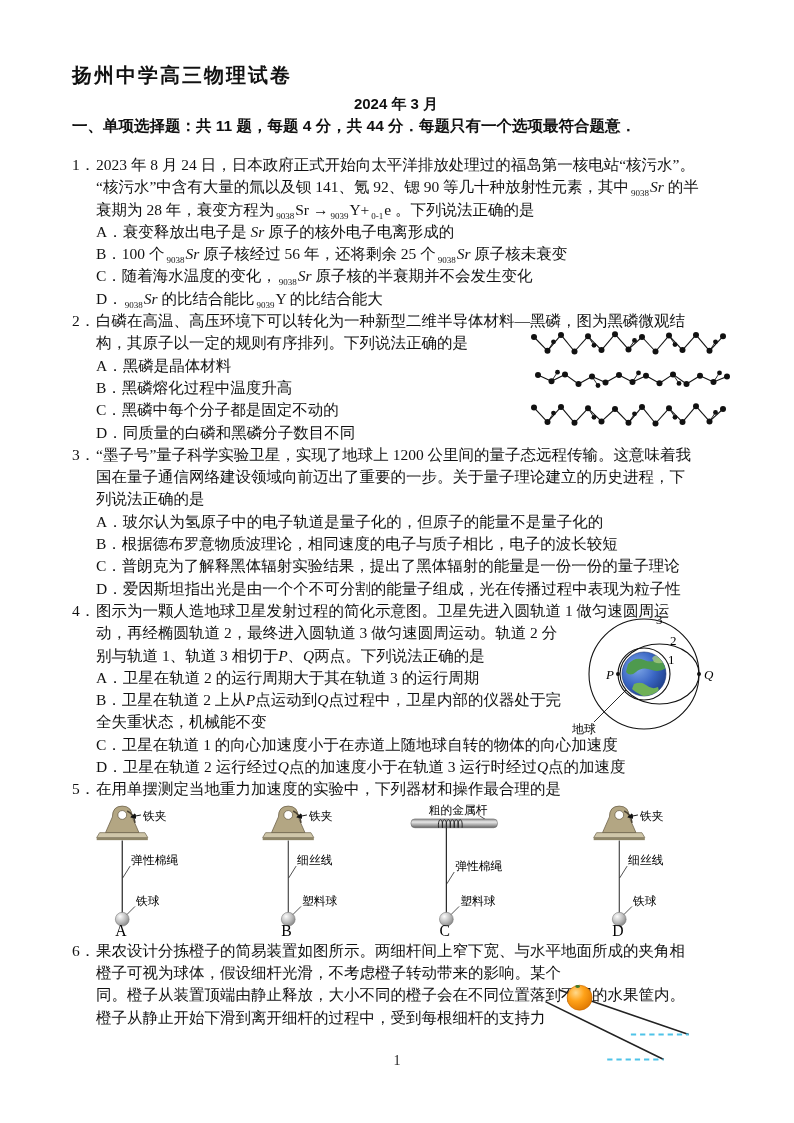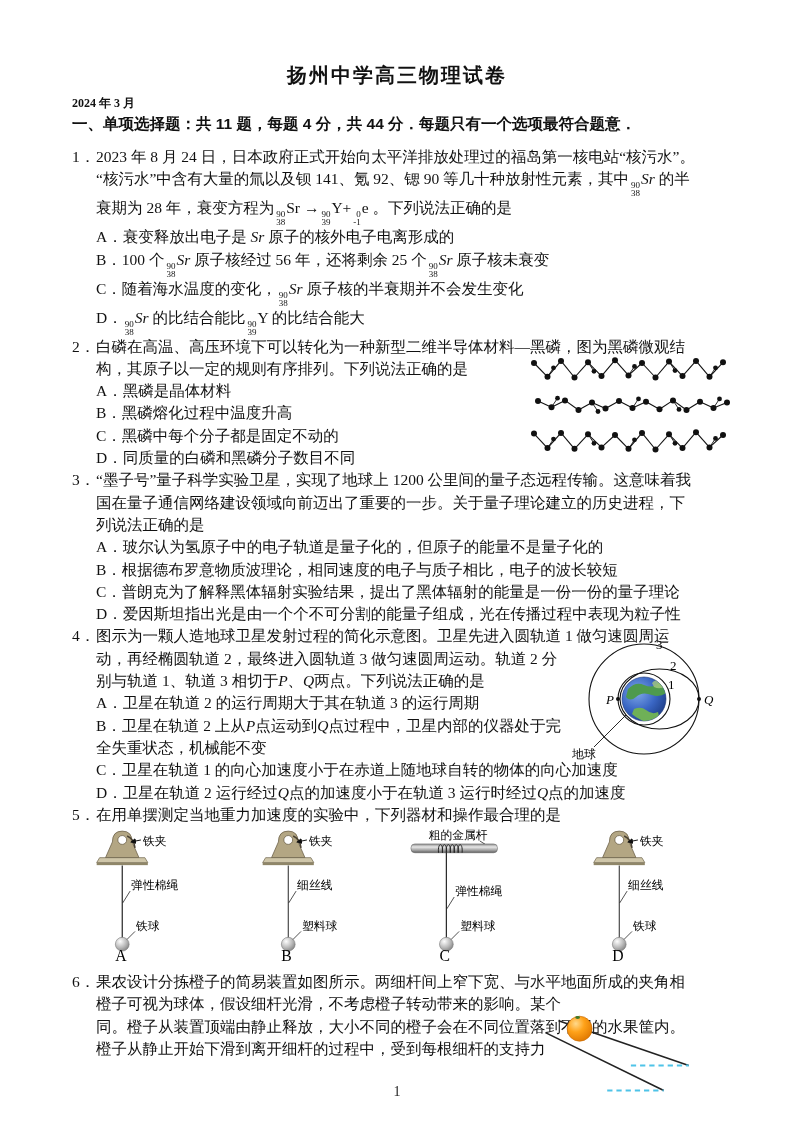--- a/index.html
+++ b/index.html
@@ -1,35 +1,35 @@
 <!DOCTYPE html>
 <html><head>
 <meta charset="utf-8">
 <style>
   html,body{margin:0;padding:0;background:#ffffff;}
   .page{width:794px;height:1123px;background:#fff;position:relative;overflow:hidden;
         font-family:"Liberation Serif","DejaVu Serif",serif;font-size:15.5px;color:#111;
         box-sizing:border-box;padding:62px 72px 0 72px;}
   .title{font-family:"Liberation Sans","DejaVu Sans",sans-serif;font-size:20px;font-weight:700;
-         text-align:center;margin:0 0 6px 0;letter-spacing:2px;}
-  .date{font-family:Liberation Serif, serif;font-weight:700;font-size:12px;
-        text-align:left;margin:2px 2px 2px 0;}
+         margin:0 0 6px 0;letter-spacing:2px;}
+  .date{font-family:Liberation Sans, sans-serif;font-weight:700;font-size:15px;
+        text-align:center;margin:2px 2px 2px 0;}
   .section{font-family:"Liberation Sans","DejaVu Sans",sans-serif;font-weight:700;font-size:15.5px;
-           margin:1px 0 11px 0;white-space:nowrap;}
+           margin:1px 0 17px 0;white-space:nowrap;}
   .question{position:relative;}
   .qline{line-height:22.3px;white-space:nowrap;}
   .qline.cont{padding-left:24px;}
   .qnum{display:inline-block;min-width:24px;}
   .it{font-style:italic;}
-  .nuclide{display:inline-flex;flex-direction:column;align-items:flex-end;
+  .nuclide{display:inline-flex;flex-direction:row;align-items:flex-end;
            font-size:9px;line-height:8px;margin:0 1px 0 2px;vertical-align:-4px;font-style:normal;}
   .q2-fig{position:absolute;right:-10px;top:14px;}
   .q4-fig{position:absolute;right:-14px;top:12px;}
   .q6-fig{position:absolute;right:-4px;top:38px;}
-  .figrow{display:flex;gap:18px;margin:3px 0 6px 6px;}
+  .figrow{display:flex;gap:18px;margin:3px 0 0 6px;}
   .pagenum{text-align:center;margin-top:24px;font-size:14px;color:#222;}
   svg text{font-family:"Liberation Serif","DejaVu Serif",serif;}
 </style>
 </head>
 <body>
 
 <div class="page">
 
   <h1 class="title">扬州中学高三物理试卷</h1>
   <div class="date">2024 年 3 月</div>

